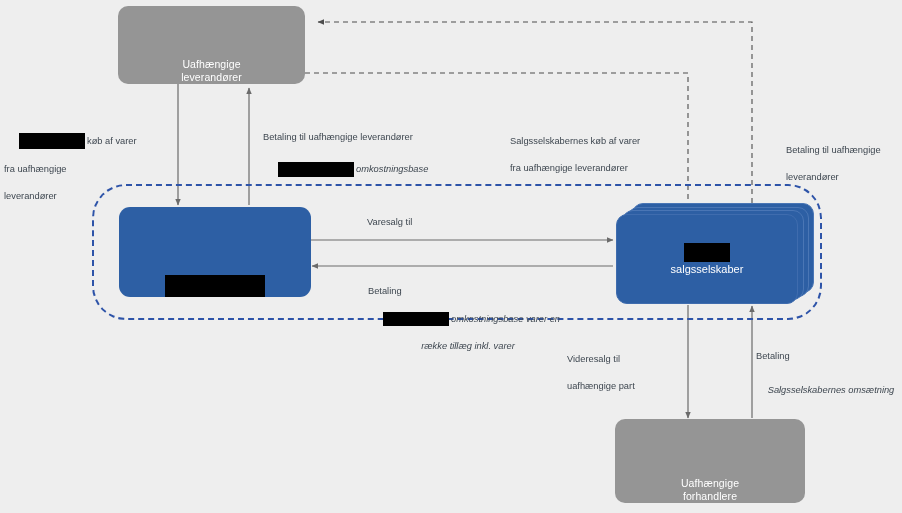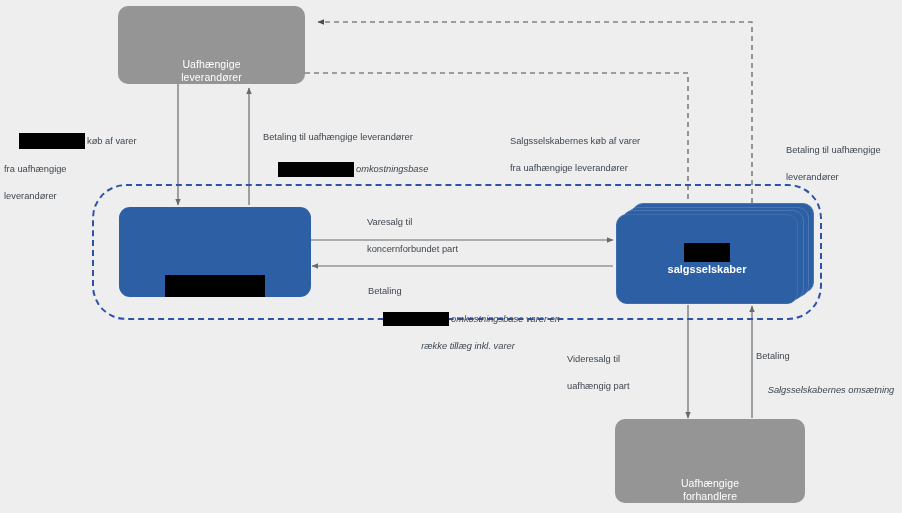--- a/index.html
+++ b/index.html
@@ -62,21 +62,21 @@
     background: #2d5fa4;
     border-radius: 11px;
     border: 1px solid #3f6cae;
     box-sizing: border-box;
     display: flex;
     flex-direction: column;
     align-items: center;
     justify-content: center;
     color: #fff;
     font-size: 11px;
-    font-weight: bold;
+    font-weight: normal;
   }
   
   .redact {
     background: #000000;
     display: inline-block;
     vertical-align: middle;
   }
   .redact-inline { margin-right: 2px; }
   
   .label {
@@ -185,35 +185,34 @@
     <div>fra uafhængige  leverandører</div>
   </div>
 
   <div class="label" style="left:786px; top:131px; width:135px;">
     <div>Betaling til uafhængige</div>
     <div>leverandører</div>
   </div>
 
   <div class="label" style="left:367px; top:203px; width:150px;">
     <div>Varesalg til</div>
-    <div>koncernforbundet part</div>
   </div>
 
   <div class="label" style="left:368px; top:272px; width:200px;">
     <div>Betaling</div>
     <div class="label-row">
       <span class="redact redact-inline" style="width:66px; height:14px;"></span>
       <span class="ital">omkostningsbase  varer en</span>
     </div>
     <div class="ital">række tillæg inkl. varer</div>
   </div>
 
   <div class="label" style="left:567px; top:340px; width:120px;">
     <div>Videresalg til</div>
-    <div>uafhængig part</div>
+    <div>uafhængige part</div>
   </div>
 
   <div class="label" style="left:756px; top:337px; width:150px;">
     <div>Betaling</div>
     <div class="ital" style="margin-top:7px;">Salgsselskabernes omsætning</div>
   </div>
 
 </div>
 
 </body></html>

